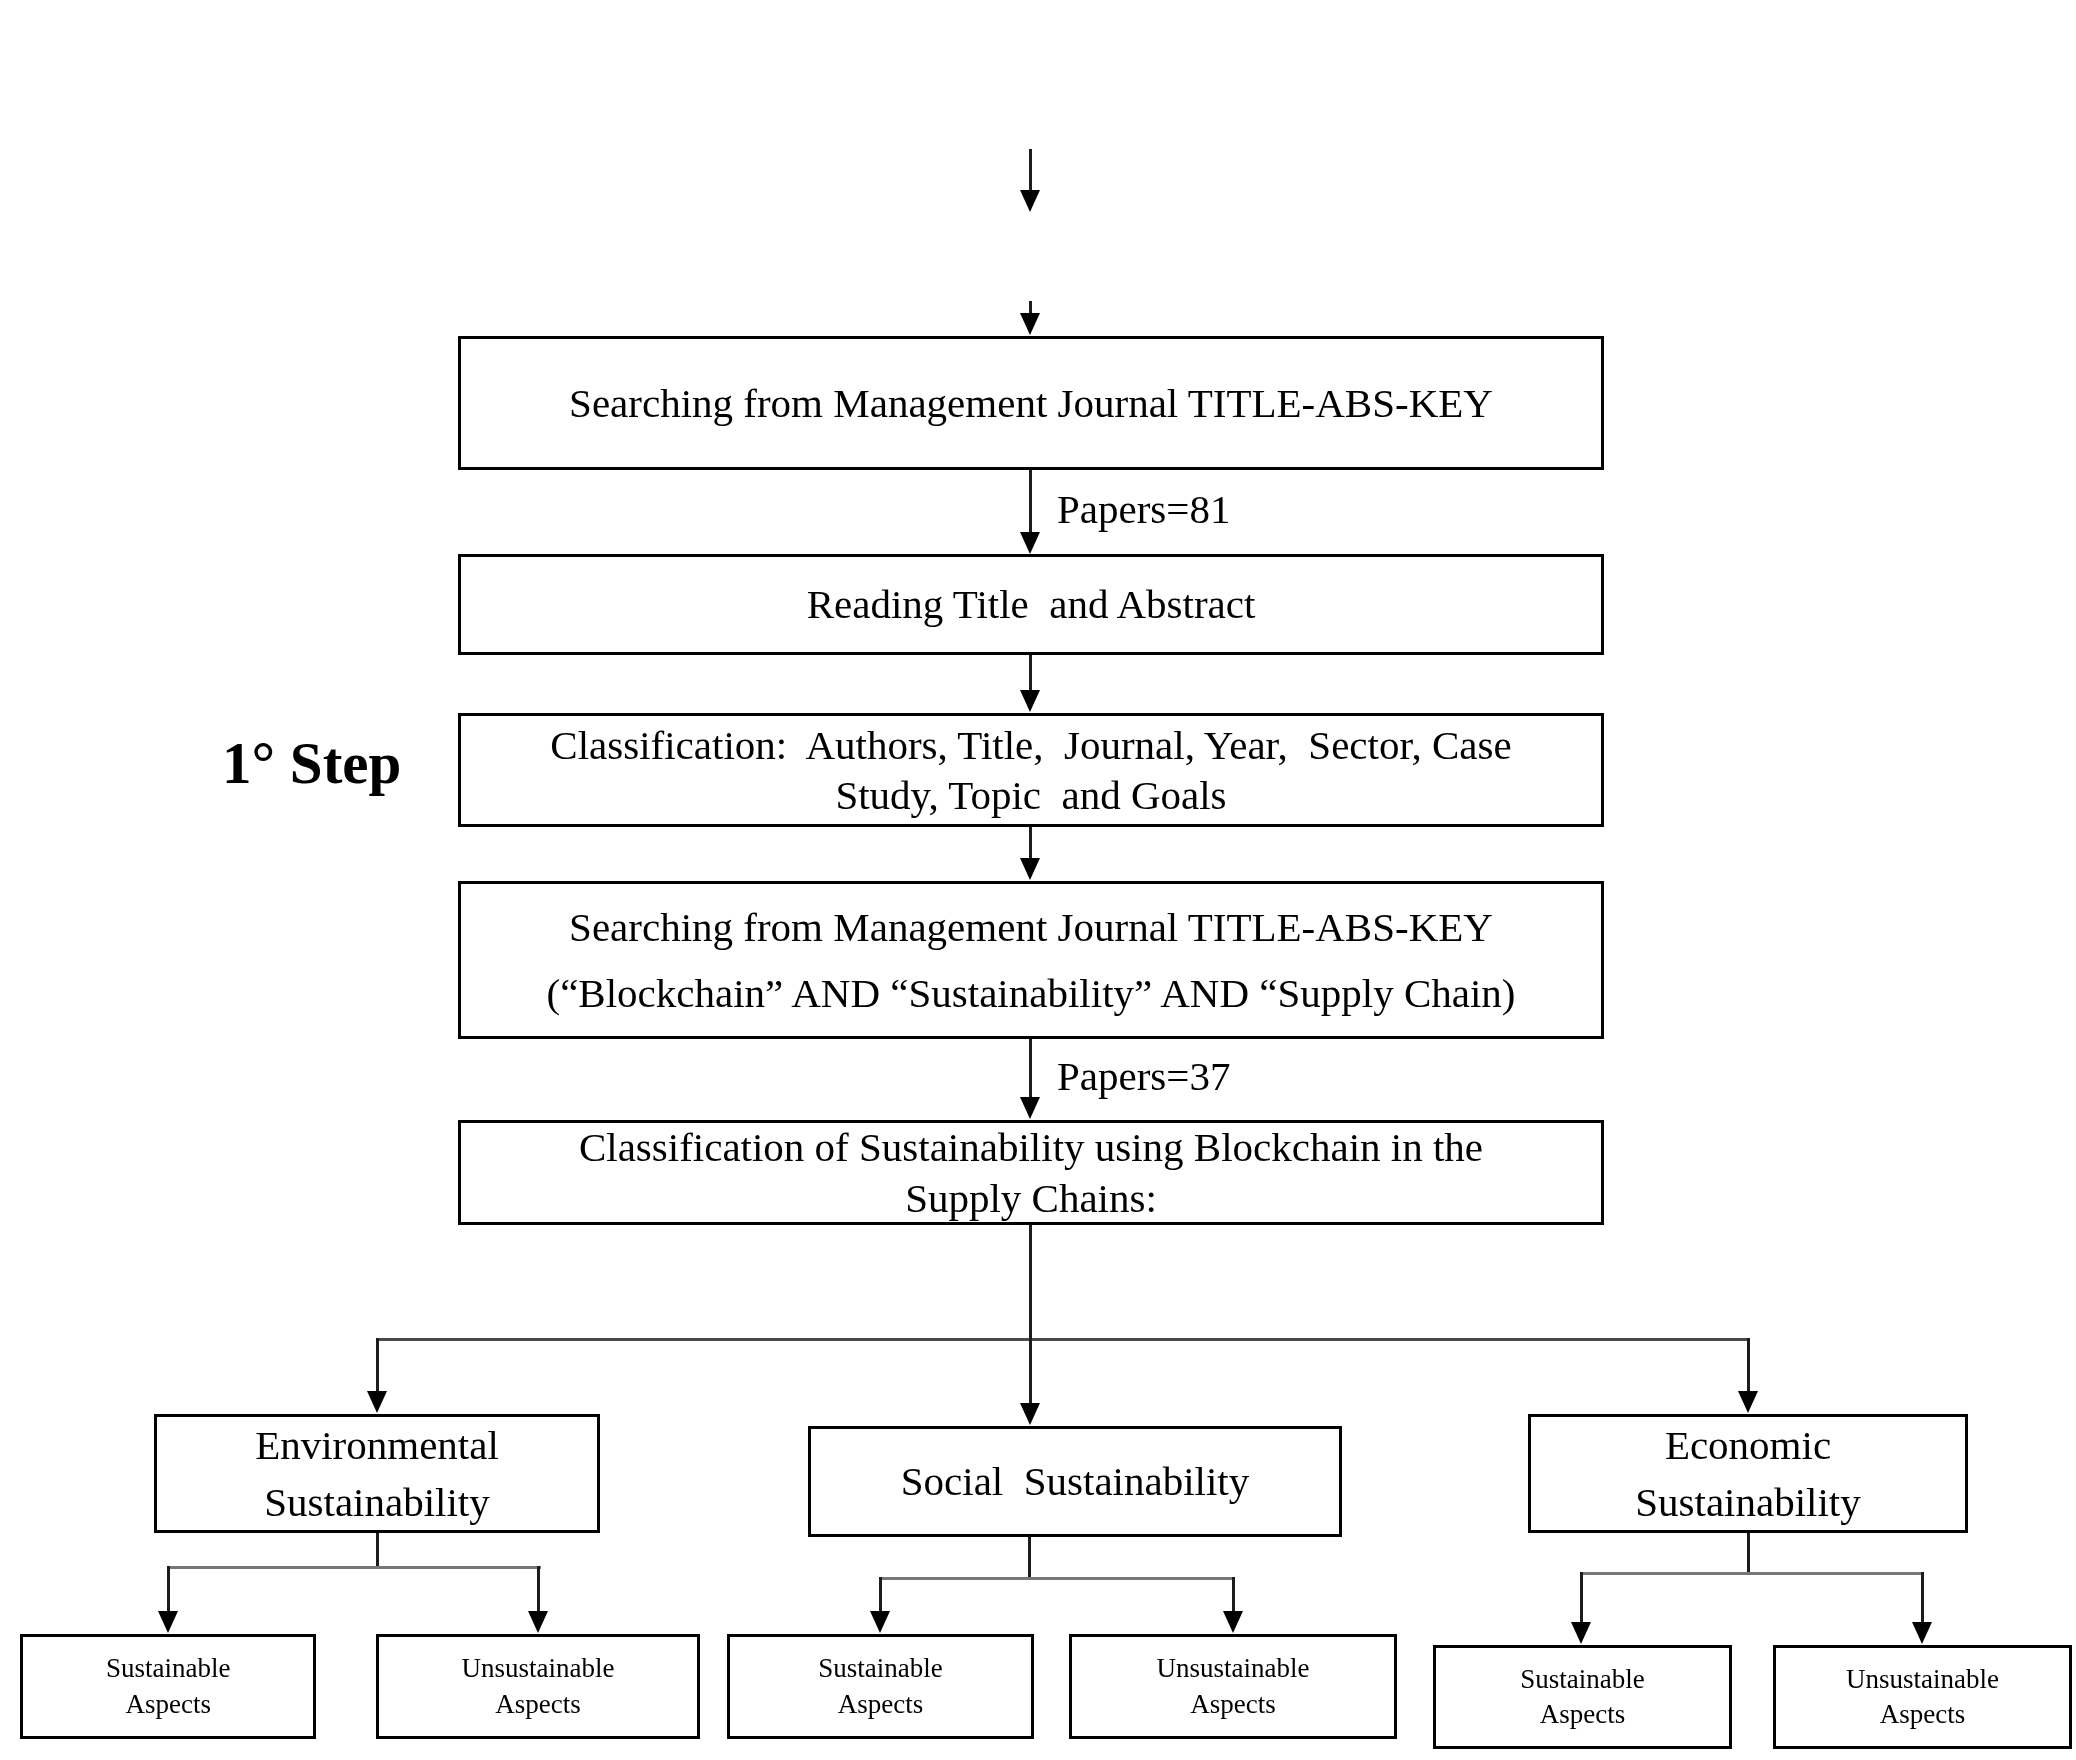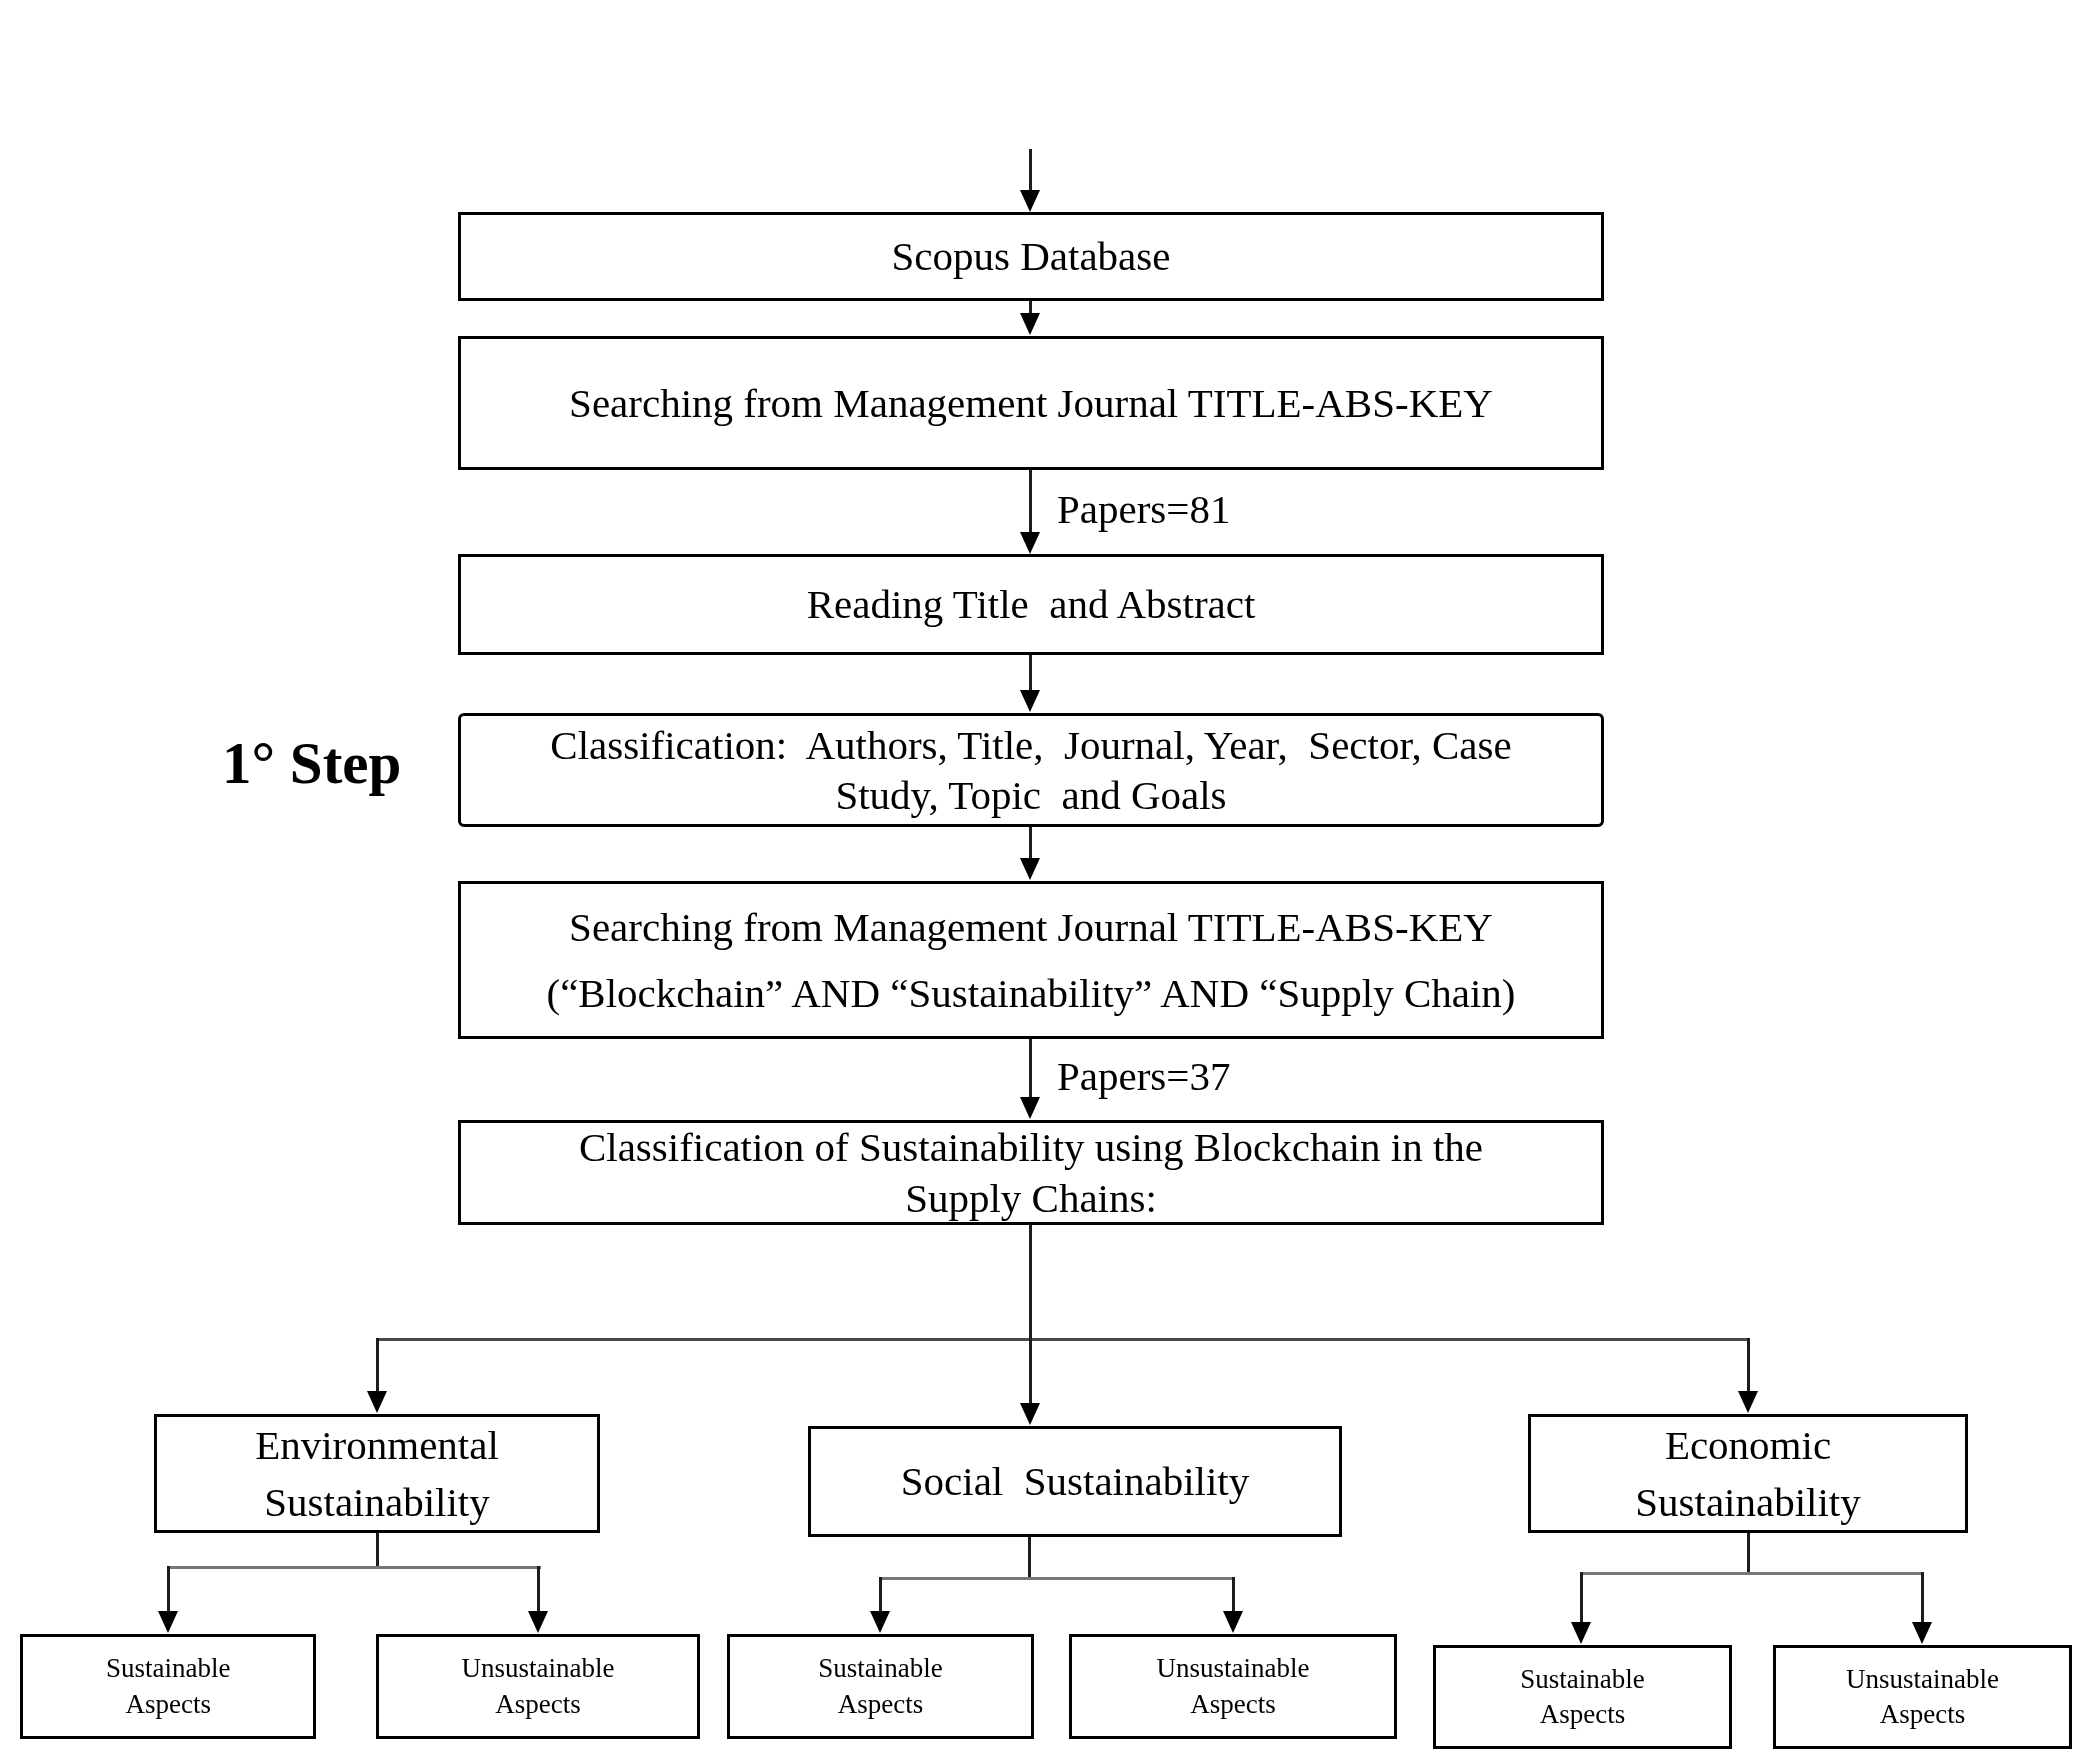--- a/index.html
+++ b/index.html
@@ -58,33 +58,30 @@
     text-align: left;
     white-space: pre;
   }
 </style>
 </head>
 <body>
 
 <div class="canvas">
 
 
-  <div class="box" style="left:458px; top:212px; width:1146px; height:89px;">
-    <div class="line">Scopus Database</div>
-  </div>
 
   <div class="box roomy" style="left:458px; top:336px; width:1146px; height:134px;">
     <div class="line">Searching from Management Journal TITLE-ABS-KEY</div>
   </div>
 
   <div class="box" style="left:458px; top:554px; width:1146px; height:101px;align-items:center;">
     <div class="line">Reading Title  and Abstract</div>
   </div>
 
-  <div class="box tight" style="left:458px; top:713px; width:1146px; height:114px;border-radius:6px;">
+  <div class="box tight" style="left:458px; top:713px; width:1146px; height:114px;">
     <div class="line">Classification:  Authors, Title,  Journal, Year,  Sector, Case</div>
     <div class="line">Study, Topic  and Goals</div>
   </div>
 
   <div class="box roomy" style="left:458px; top:881px; width:1146px; height:158px;">
     <div class="line">Searching from Management Journal TITLE-ABS-KEY</div>
     <div class="line">(“Blockchain” AND “Sustainability” AND “Supply Chain)</div>
   </div>
 
   <div class="box tight" style="left:458px; top:1120px; width:1146px; height:105px;">

